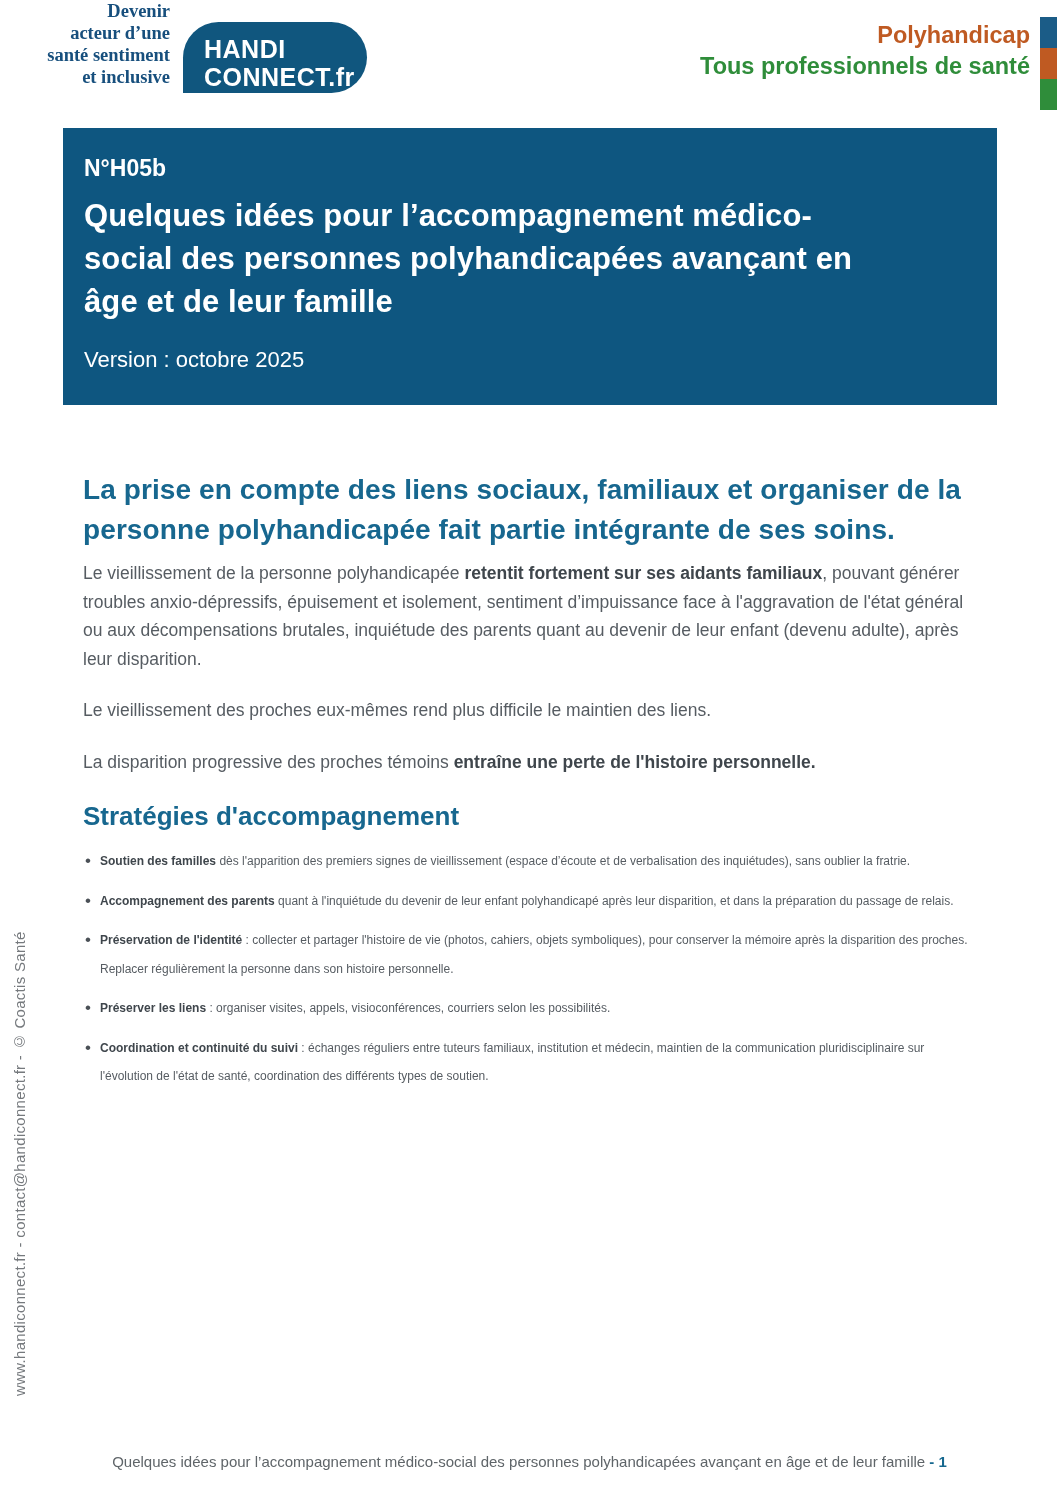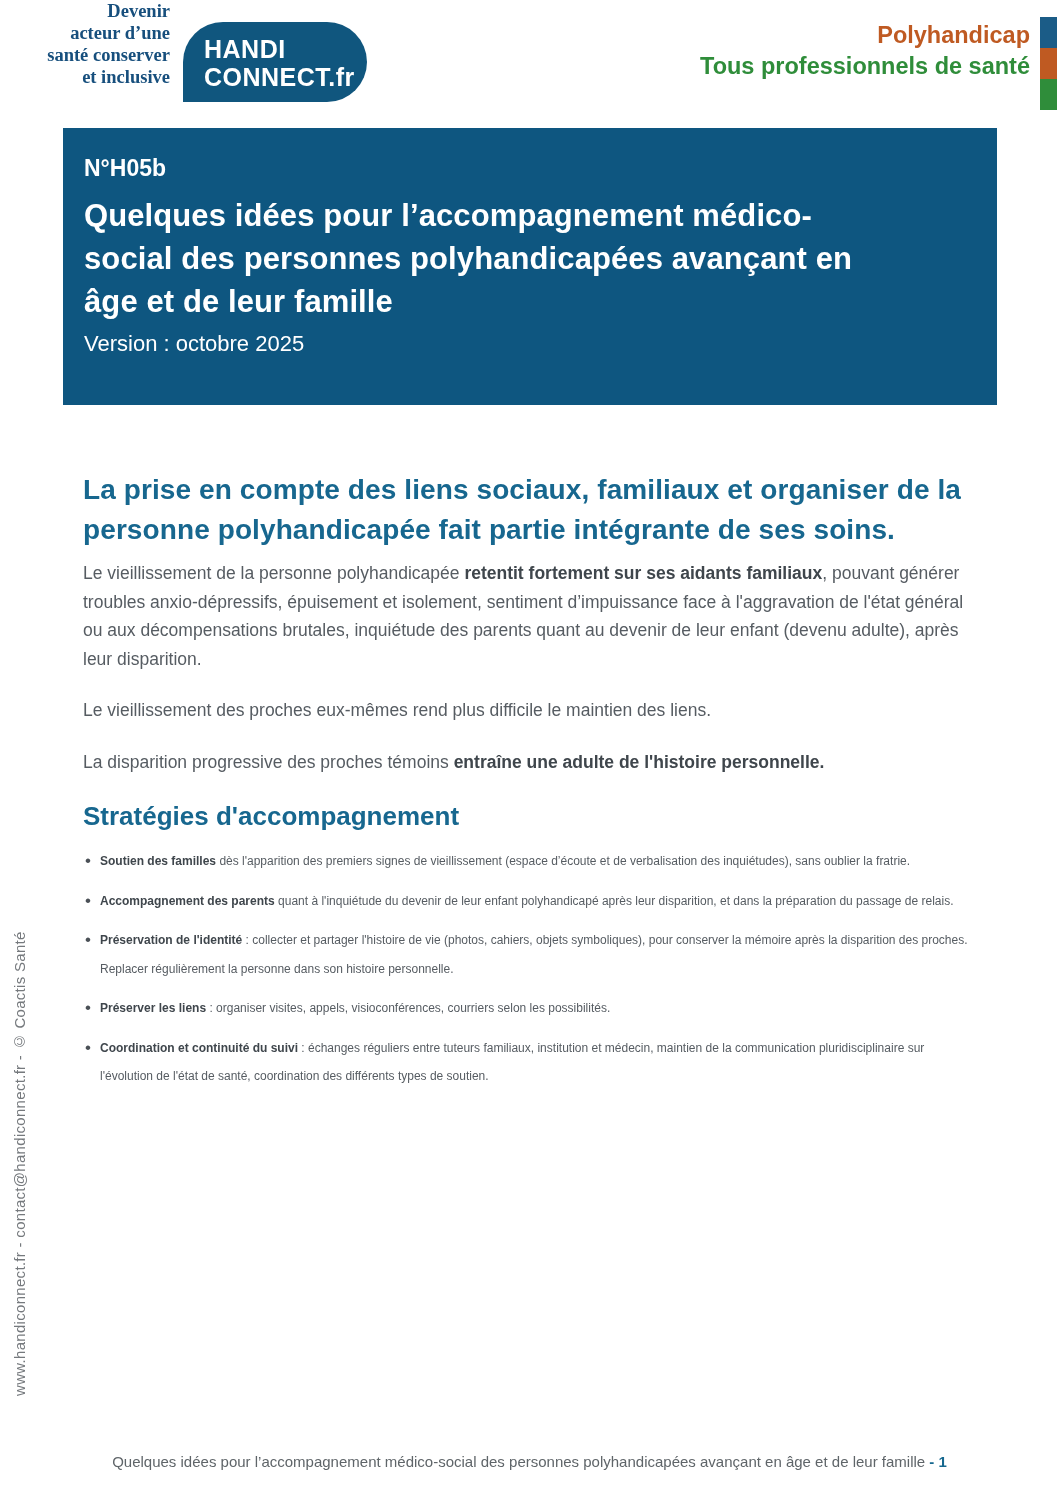--- a/index.html
+++ b/index.html
@@ -9,21 +9,21 @@
     position:relative; width:1059px; height:1498px;
     background:#ffffff; overflow:hidden;
   }
   
   .tagline {
     position:absolute; left:0; top:27; width:170px;
     text-align:right; color:#174F7D; font-weight:700;
     font-size:18.5px; line-height:22px;font-family:Liberation Serif, serif;
   }
   .logo-box {
-    position:absolute; left:183px; top:22px; width:184px; height:80px;
+    position:absolute; left:183px; top:22px; width:184px; height:71px;
     background:#10567E; border-radius:40px 40px 40px 0;
     padding:13px 0 0 21px;
   }
   .logo-box .logo-line {
     color:#ffffff; font-weight:700; font-size:25px; line-height:28px;
     letter-spacing:0.5px;
   }
   .topics {
     position:absolute; right:29px; top:20px; text-align:right;
   }
@@ -41,21 +41,21 @@
   }
   .sheet-number {
     color:#ffffff; font-weight:700; font-size:23px; line-height:28px;
   }
   .doc-title {
     margin-top:12px; max-width:810px;
     color:#ffffff; font-weight:700; font-size:31px; line-height:43px;
     letter-spacing:0.1px;
   }
   .doc-version {
-    margin-top:8px; color:#ffffff; font-size:22px; line-height:26px;
+    margin-top:24px; color:#ffffff; font-size:22px; line-height:26px;
   }
   
   .content {
     position:absolute; left:83px; top:470px; width:890px;
   }
   .main-heading {
     color:#17678F; font-weight:700; font-size:28px; line-height:40px;
     letter-spacing:0.1px; margin-bottom:9px;
   }
   .content p {
@@ -94,21 +94,21 @@
   .footer .page-num { color:#16688F; font-weight:700; }
 </style>
 </head>
 <body>
 
 <div class="page">
 
   <div class="tagline">
     <div>Devenir</div>
     <div>acteur d’une</div>
-    <div>santé conserver</div>
+    <div>santé sentiment</div>
     <div>et inclusive</div>
   </div>
 
   <div class="logo-box" style="background-color: rgb(16, 86, 126);">
     <div class="logo-line">HANDI</div>
     <div class="logo-line">CONNECT.fr</div>
   </div>
 
   <div class="topics">
     <div class="topic-label" style="color: rgb(191, 90, 34);">Polyhandicap</div>
@@ -125,21 +125,21 @@
     <div class="sheet-number">N°H05b</div>
     <h1 class="doc-title">Quelques idées pour l’accompagnement médico-social des personnes polyhandicapées avançant en âge et de leur famille</h1>
     <div class="doc-version">Version : octobre 2025</div>
   </div>
 
   <div class="content">
     <h2 class="main-heading">La prise en compte des liens sociaux, familiaux et organiser de la personne polyhandicapée fait partie intégrante de ses soins.</h2>
 
     <p><span>Le vieillissement de la personne polyhandicapée </span><b>retentit fortement sur ses aidants familiaux</b><span>, pouvant générer troubles anxio-dépressifs, épuisement et isolement, sentiment d’impuissance face à l'aggravation de l'état général ou aux décompensations brutales, inquiétude des parents quant au devenir de leur enfant (devenu adulte), après leur disparition.</span></p>
     <p><span>Le vieillissement des proches eux-mêmes rend plus difficile le maintien des liens.</span></p>
-    <p><span>La disparition progressive des proches témoins </span><b>entraîne une adulte de l'histoire personnelle.</b></p>
+    <p><span>La disparition progressive des proches témoins </span><b>entraîne une perte de l'histoire personnelle.</b></p>
 
     <h3 class="sub-heading">Stratégies d'accompagnement</h3>
 
     <ul class="bullet-list">
       <li><b>Soutien des familles</b><span> dès l'apparition des premiers signes de vieillissement (espace d’écoute et de verbalisation des inquiétudes), sans oublier la fratrie.</span></li>
       <li><b>Accompagnement des parents</b><span> quant à l'inquiétude du devenir de leur enfant polyhandicapé après leur disparition, et dans la préparation du passage de relais.</span></li>
       <li><b>Préservation de l'identité</b><span> : collecter et partager l'histoire de vie (photos, cahiers, objets symboliques), pour conserver la mémoire après la disparition des proches. Replacer régulièrement la personne dans son histoire personnelle.</span></li>
       <li><b>Préserver les liens</b><span> : organiser visites, appels, visioconférences, courriers selon les possibilités.</span></li>
       <li><b>Coordination et continuité du suivi</b><span> : échanges réguliers entre tuteurs familiaux, institution et médecin, maintien de la communication pluridisciplinaire sur l'évolution de l'état de santé, coordination des différents types de soutien.</span></li>
     </ul>

